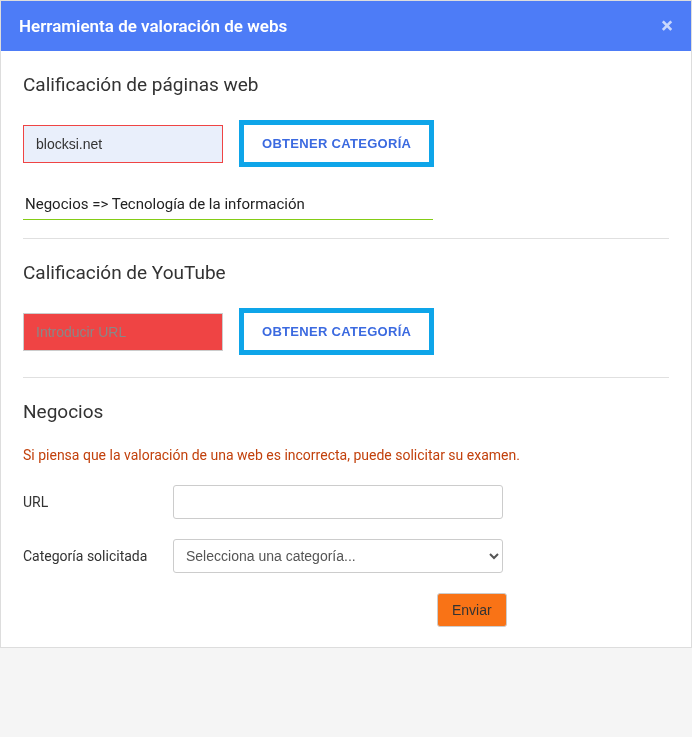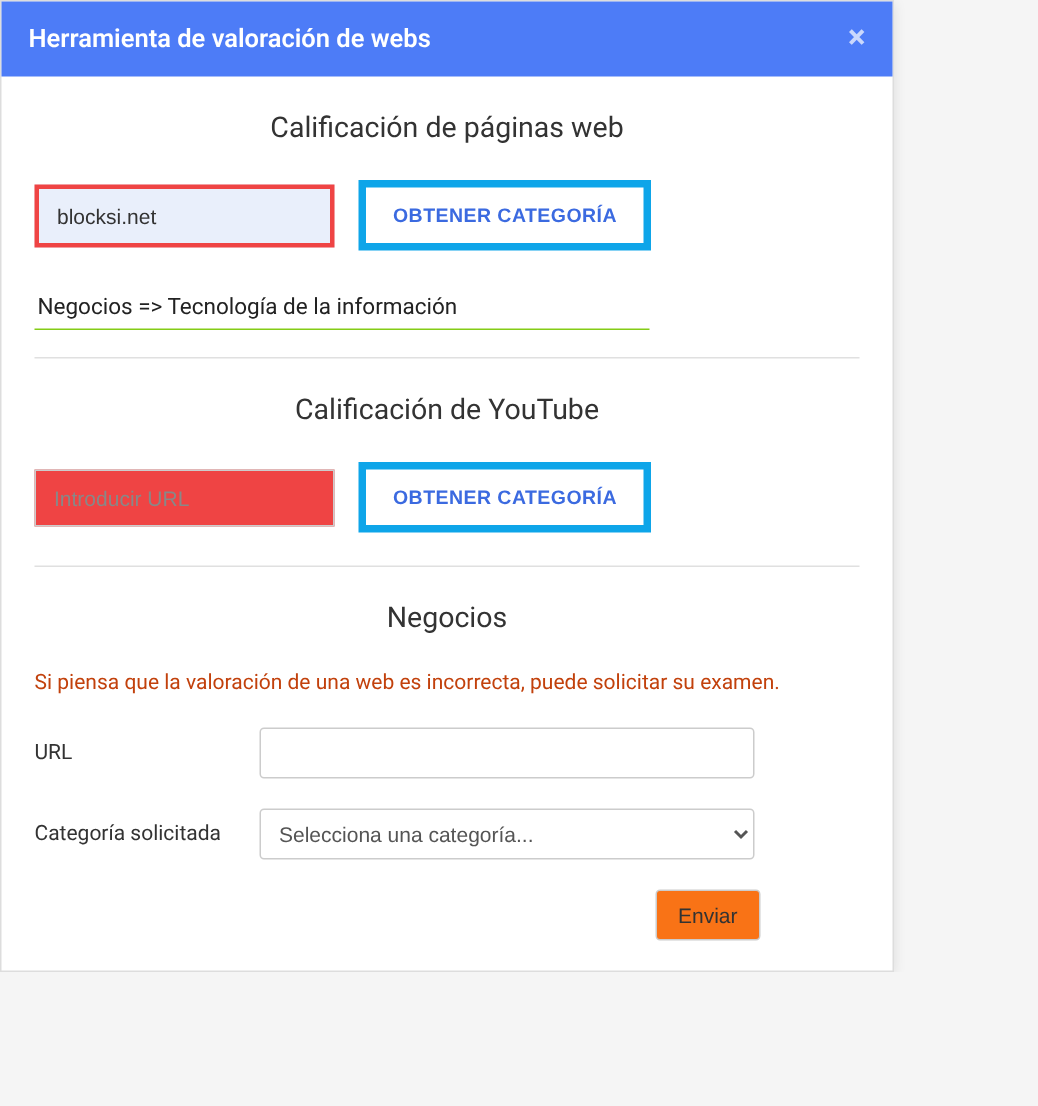--- a/index.html
+++ b/index.html
@@ -2,21 +2,21 @@
 <html><head>
   <meta charset="utf-8">
   <style>
     * { box-sizing: border-box; margin: 0; padding: 0; }
     body {
       font-family: -apple-system, BlinkMacSystemFont, "Segoe UI", Roboto, Arial, sans-serif;
       background: #f5f5f5;
       padding: 0;
     }
     .modal {
-      width: 596px;
+      width: 692px;
       background: #fff;
       border: 1px solid #ddd;
       box-shadow: 0 2px 8px rgba(0,0,0,0.1);
     }
     .modal-header {
       background: #4d7cf7;
       color: #fff;
       padding: 14px 18px;
       display: flex;
       justify-content: space-between;
@@ -35,30 +35,29 @@
       line-height: 1;
     }
     .modal-body {
       padding: 22px 22px 10px 22px;
     }
     .section-title {
       font-size: 19px;
       color: #333;
       margin-bottom: 24px;
       font-weight: 400;
-      text-align: center;
     }
     .input-row {
       display: flex;
       gap: 16px;
       align-items: center;
       margin-bottom: 22px;
     }
     .text-input {
-      border: 3px solid #ef4444;
+      border: 1px solid #ef4444;
       background: #e9effb;
       padding: 10px 12px;
       font-size: 14px;
       width: 200px;
       color: #333;
     }
     .text-input-plain {
       border: 1px solid #ccc;
       background: #ef4444;
       padding: 10px 12px;

